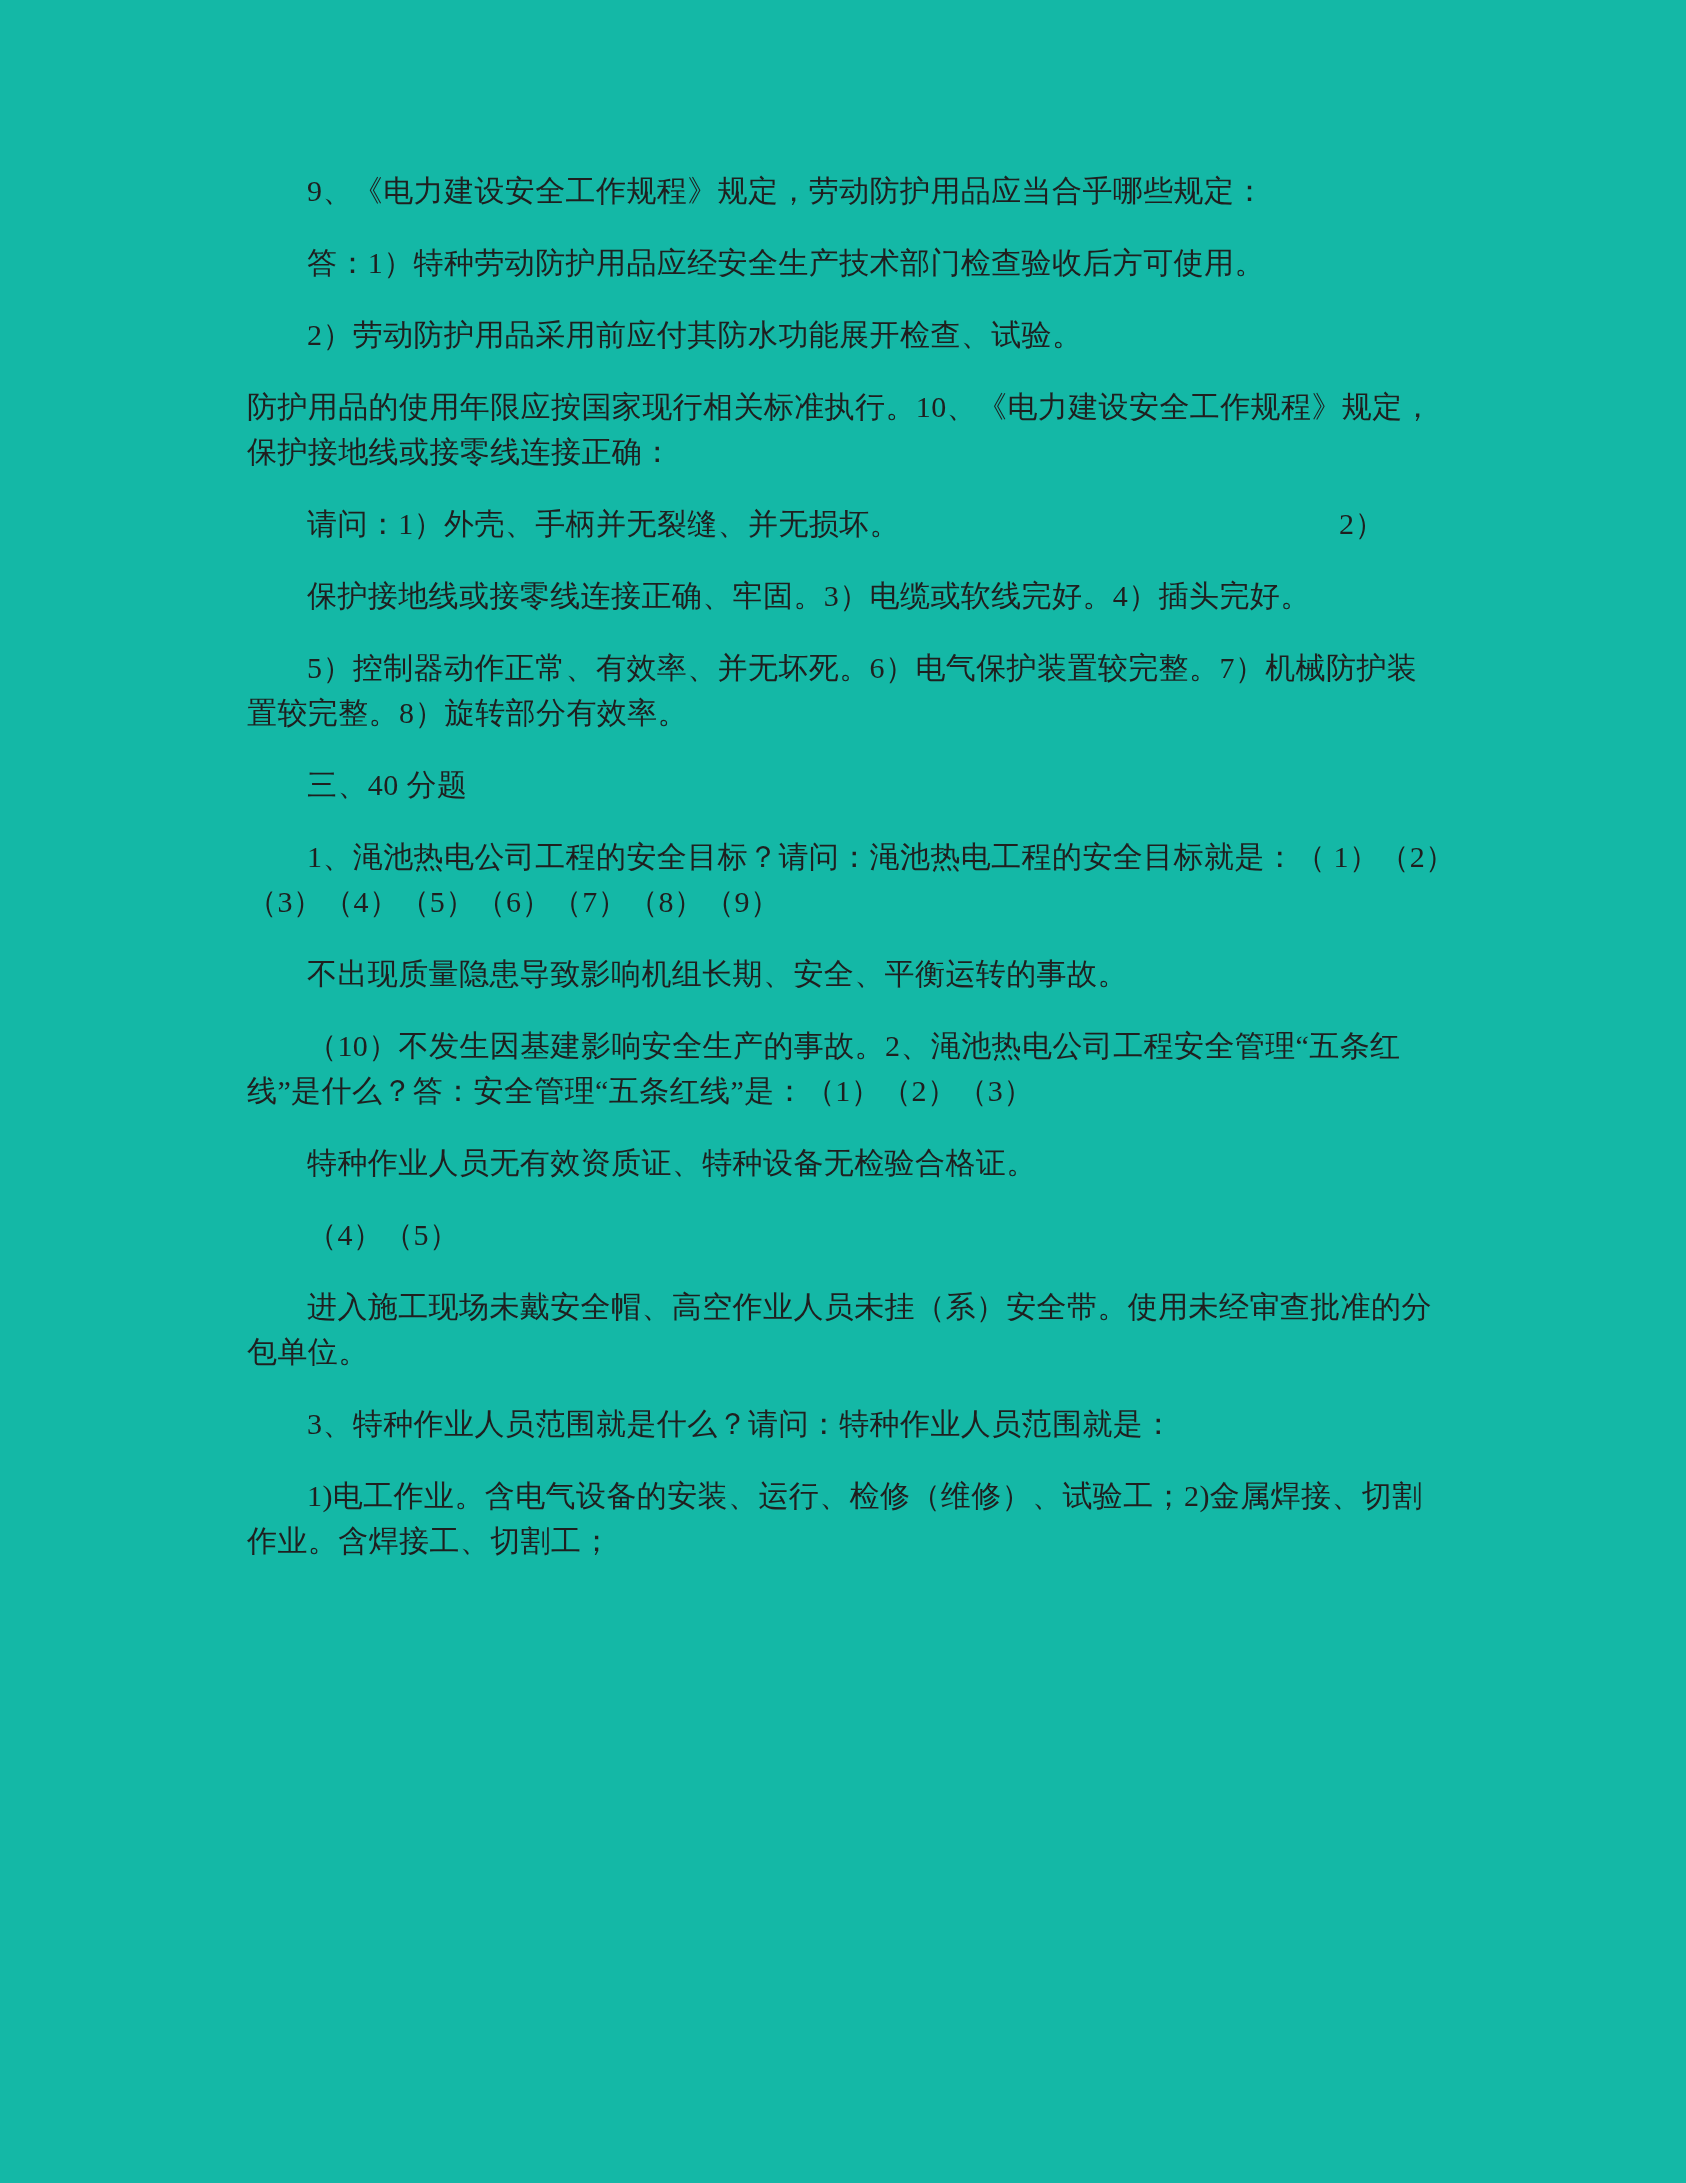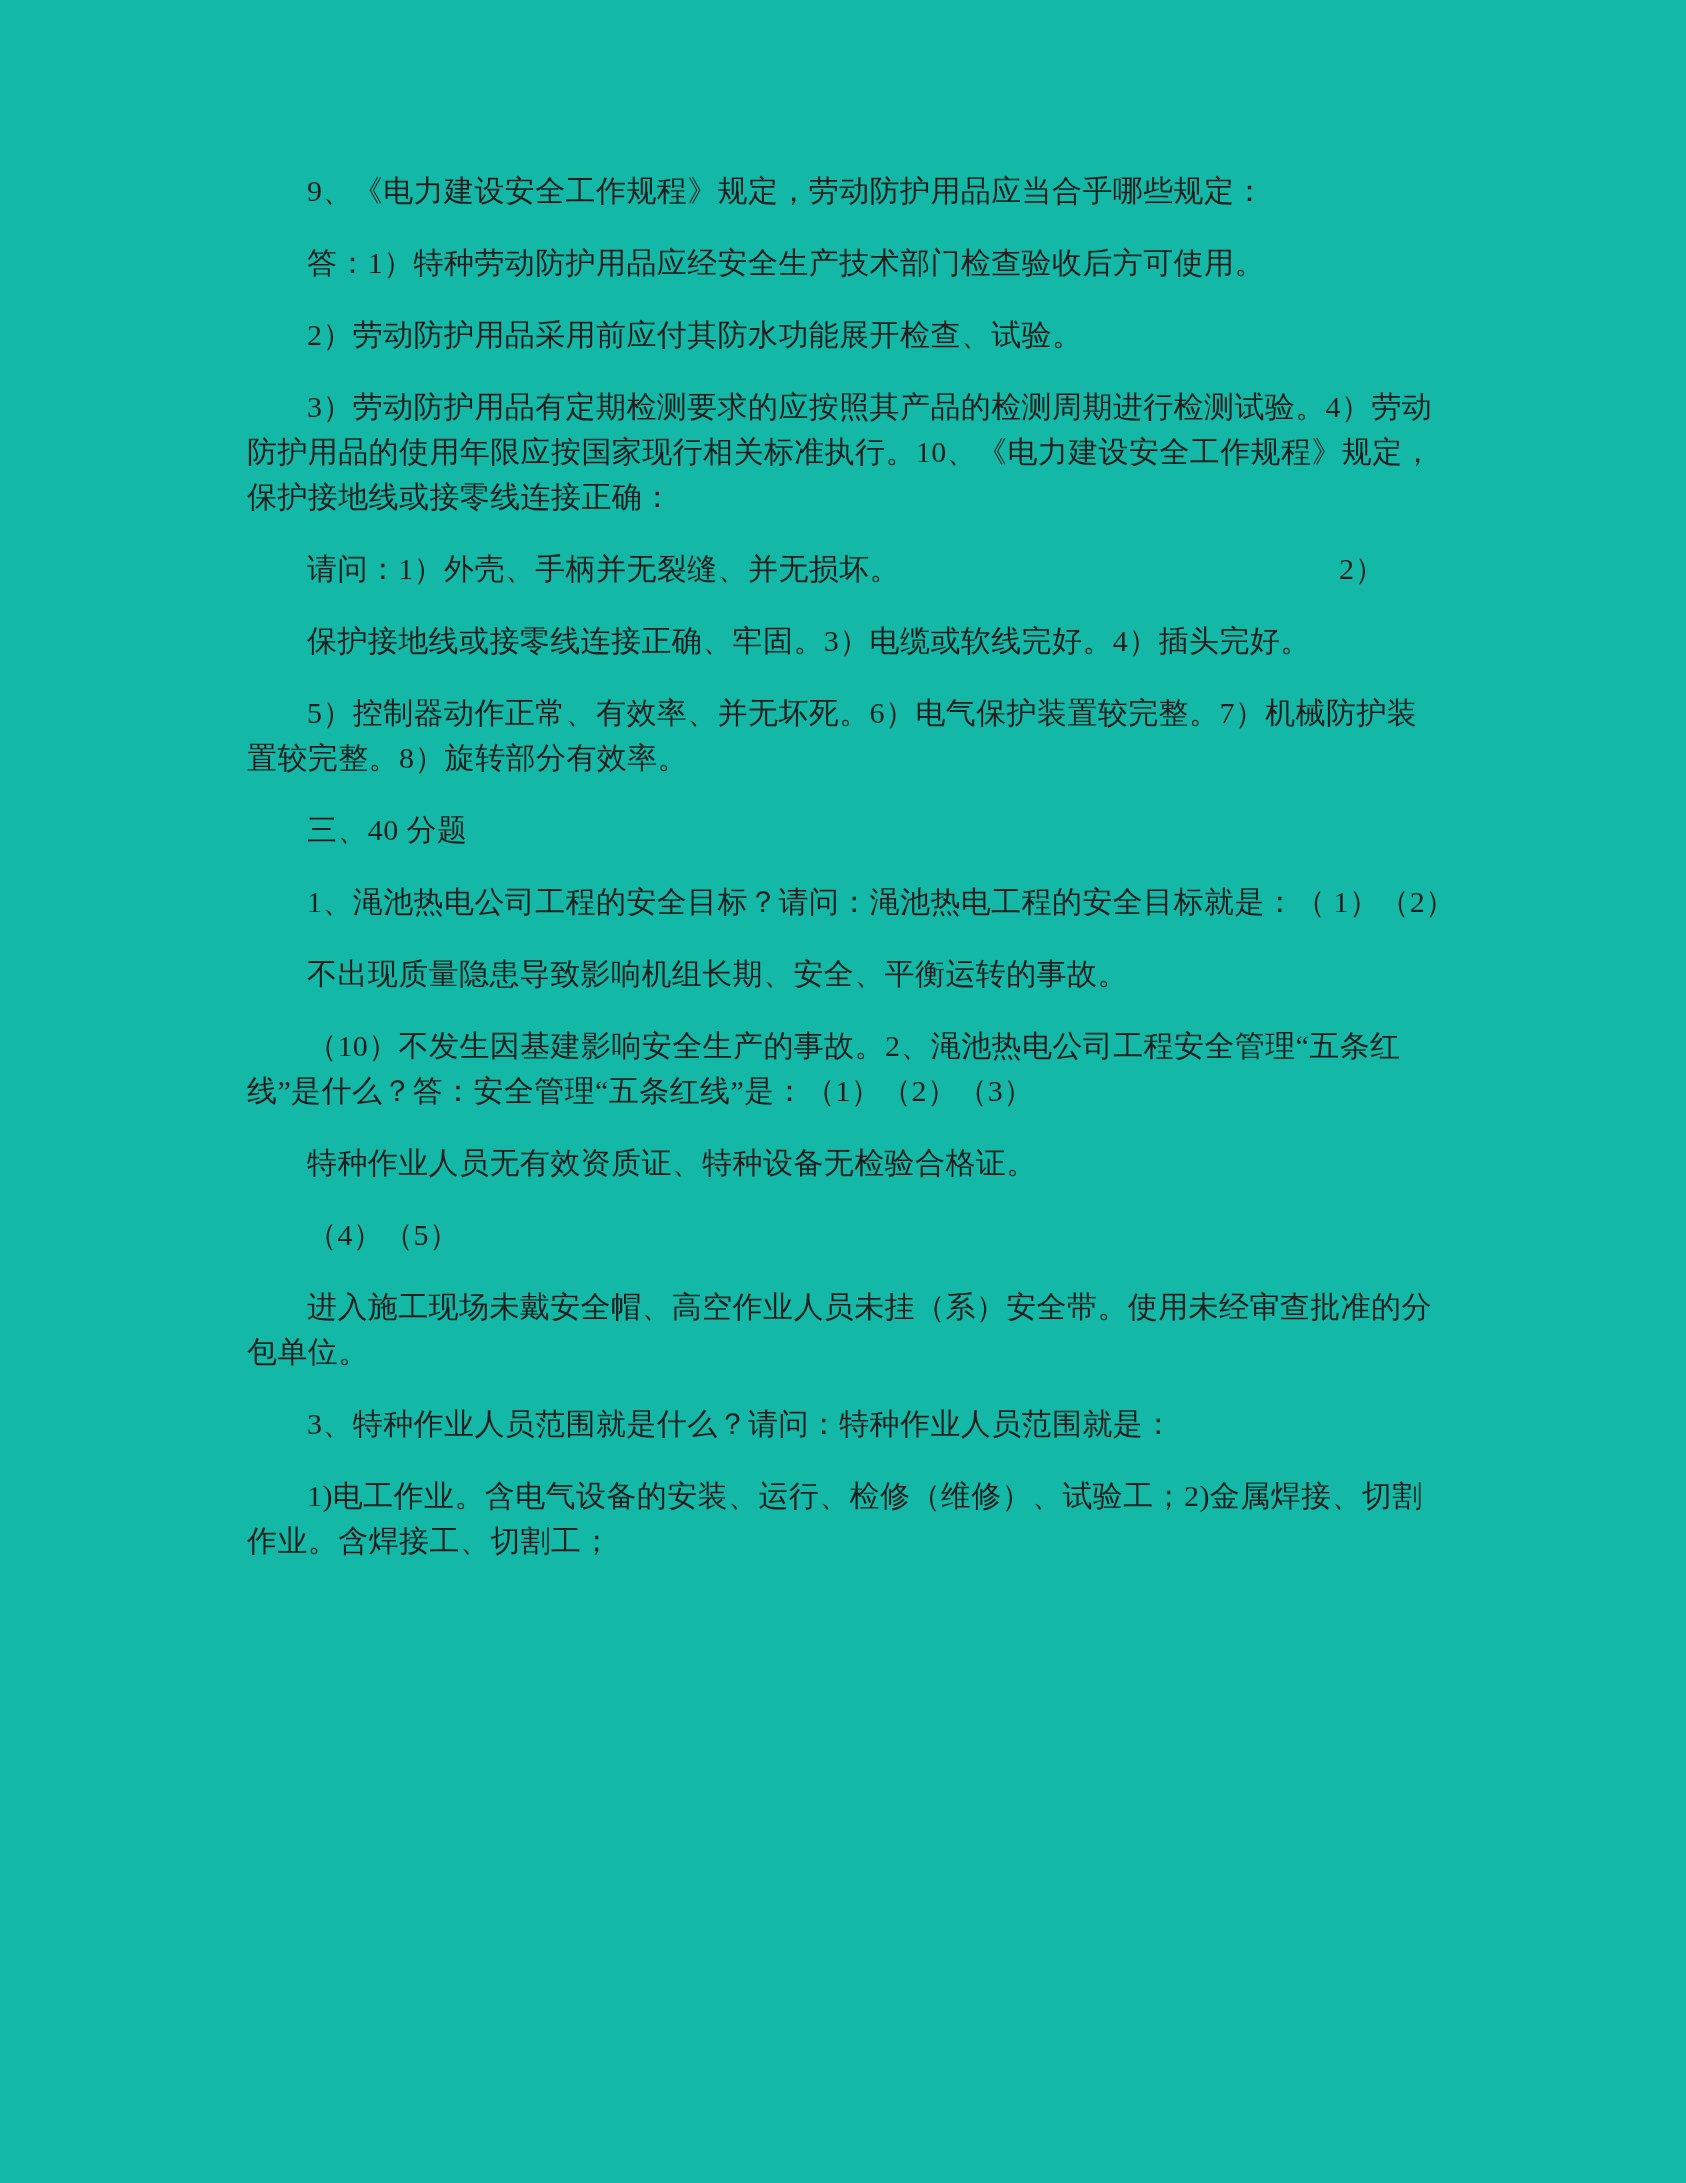--- a/index.html
+++ b/index.html
@@ -64,21 +64,20 @@
 
     <div class="para">
       <div class="line ind">答：1）特种劳动防护用品应经安全生产技术部门检查验收后方可使用。</div>
     </div>
 
     <div class="para">
       <div class="line ind">2）劳动防护用品采用前应付其防水功能展开检查、试验。</div>
     </div>
 
     <div class="para">
-      <div class="line ind">3）劳动防护用品有定期检测要求的应按照其产品的检测周期进行检测试验。4）劳动</div>
       <div class="line">防护用品的使用年限应按国家现行相关标准执行。10、《电力建设安全工作规程》规定，</div>
       <div class="line">保护接地线或接零线连接正确：</div>
     </div>
 
     <div class="para para-rel">
       <div class="line ind">请问：1）外壳、手柄并无裂缝、并无损坏。</div>
       <span class="tail">2）</span>
     </div>
 
     <div class="para">
@@ -89,20 +88,21 @@
       <div class="line ind">5）控制器动作正常、有效率、并无坏死。6）电气保护装置较完整。7）机械防护装</div>
       <div class="line">置较完整。8）旋转部分有效率。</div>
     </div>
 
     <div class="para">
       <div class="line ind">三、40 分题</div>
     </div>
 
     <div class="para">
       <div class="line ind">1、渑池热电公司工程的安全目标？请问：渑池热电工程的安全目标就是：（ 1）（2）</div>
+      <div class="line">（3）（4）（5）（6）（7）（8）（9）</div>
     </div>
 
 
     <div class="para">
       <div class="line ind">不出现质量隐患导致影响机组长期、安全、平衡运转的事故。</div>
     </div>
 
     <div class="para">
       <div class="line ind">（10）不发生因基建影响安全生产的事故。2、渑池热电公司工程安全管理“五条红</div>
       <div class="line">线”是什么？答：安全管理“五条红线”是：（1）（2）（3）</div>

